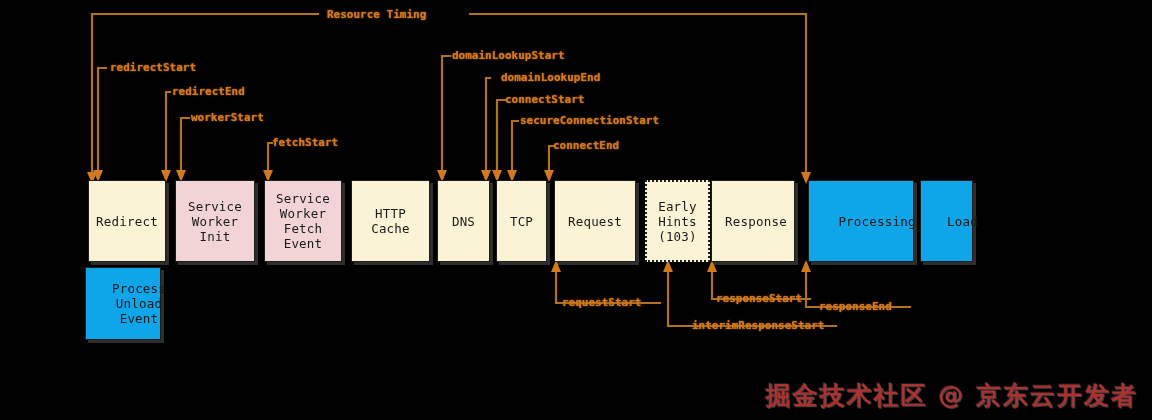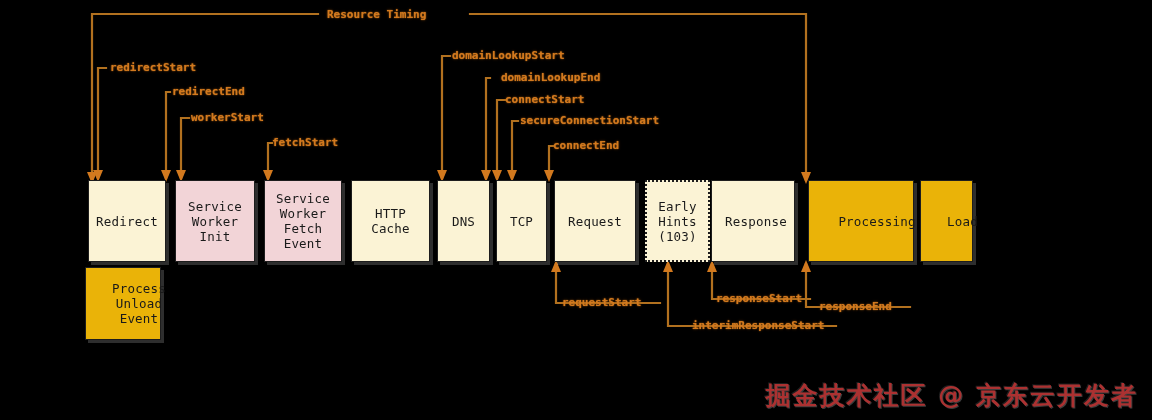--- a/index.html
+++ b/index.html
@@ -18,21 +18,21 @@
     text-align:center;
     color:#1a1a1a;
     font-size:12.5px;
     line-height:15px;
     letter-spacing:.2px;
     border:1.6px solid #1d1d1d;
     box-shadow:3px 3px 0 rgba(255,255,255,.18);
   }
   .fill-cream{background:#fbf3d5;}
   .fill-pink{background:#f2d4d7;}
-  .fill-blue{background:#eab308;padding-left:32px;}
+  .fill-blue{background:#0ea5e9;padding-left:32px;}
   .dotted{border:2px dotted #1d1d1d;box-shadow:none;}
 
   .ann{
     position:absolute;
     color:#d2791e;
     font-family:"DejaVu Sans Mono","Liberation Mono",monospace;
     font-size:11px;
     font-weight:700;
     white-space:nowrap;
     text-shadow:0 0 1.2px rgba(210,121,30,.85), 0 0 3px rgba(140,80,20,.55);

